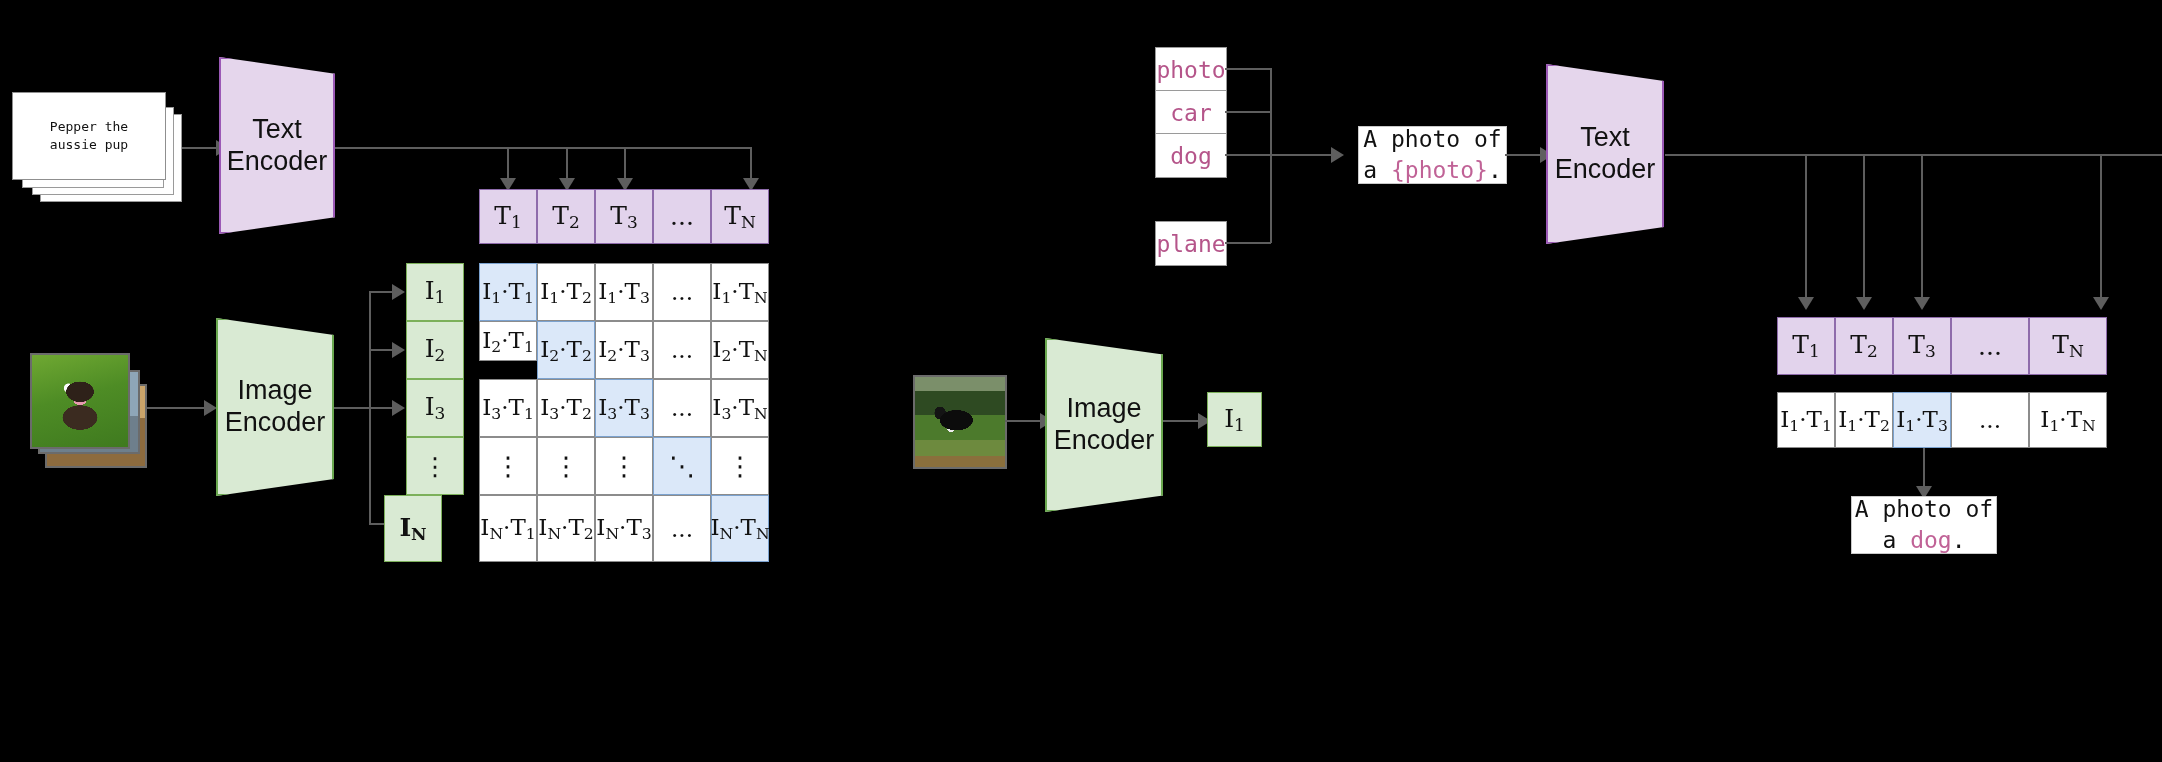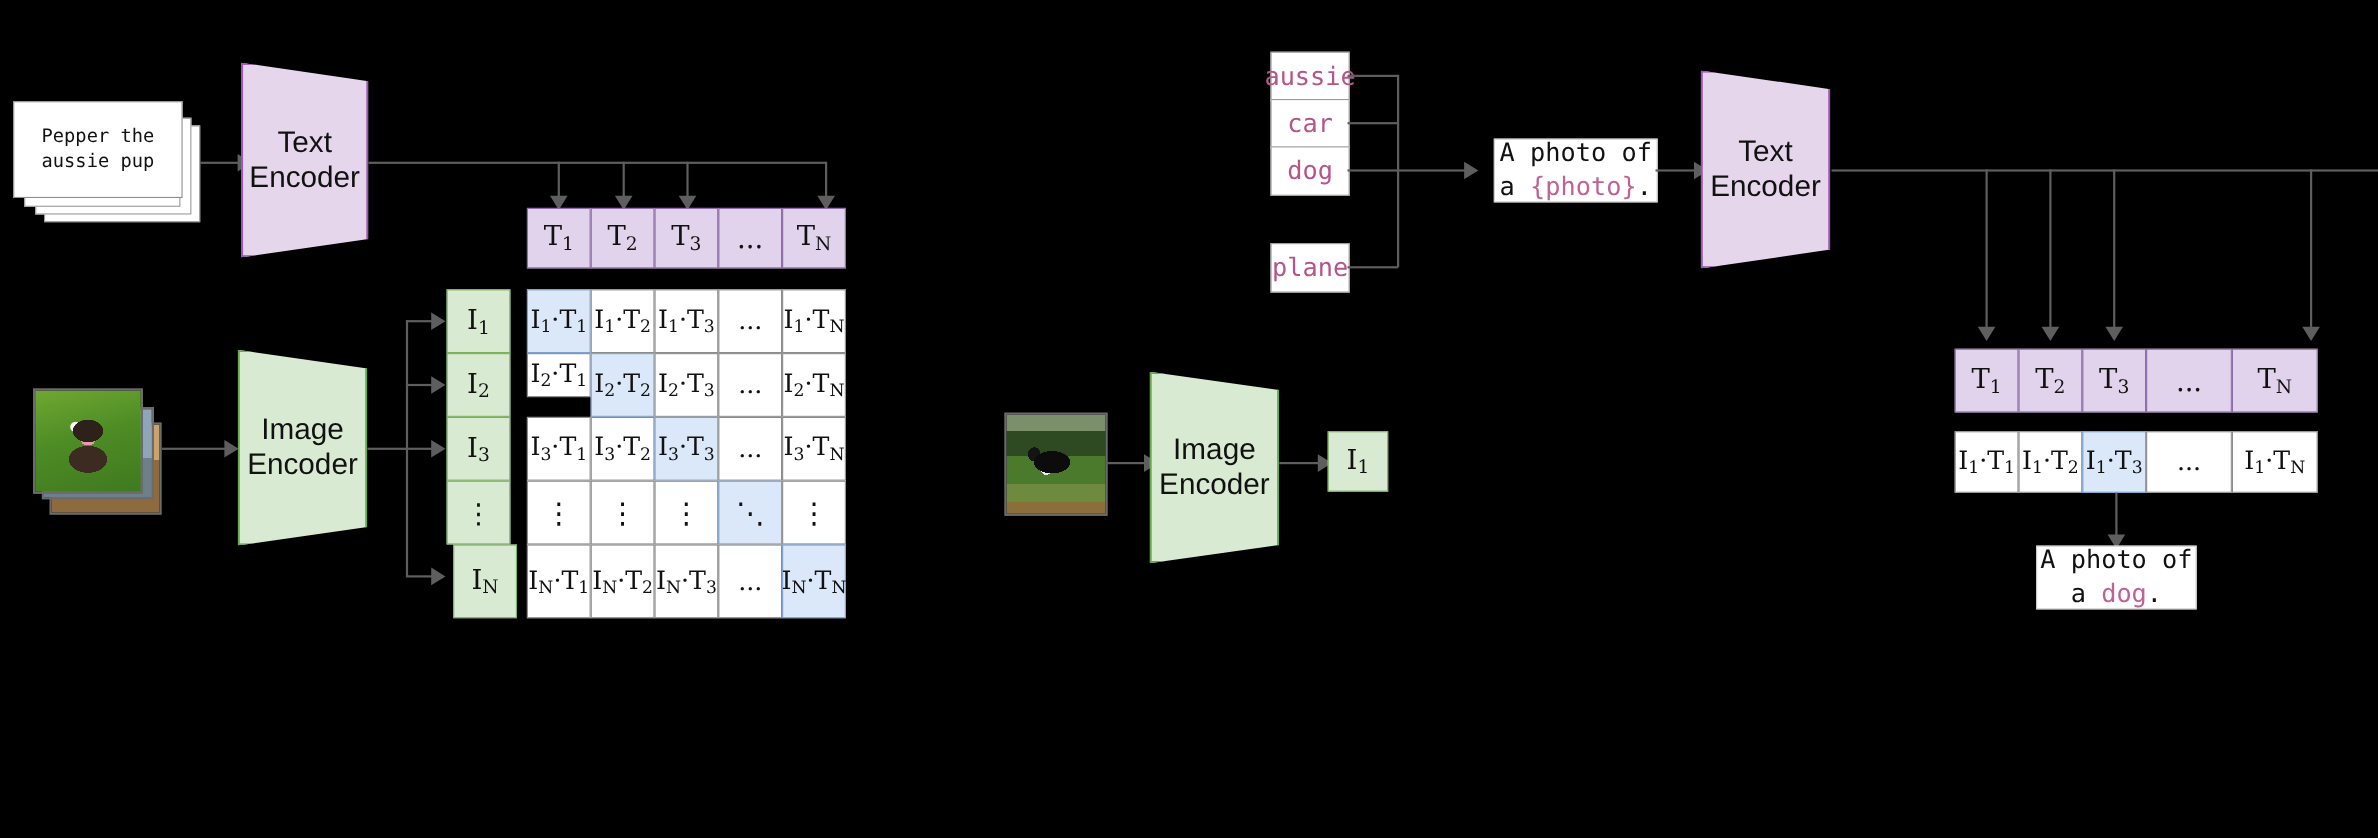--- a/index.html
+++ b/index.html
@@ -80,21 +80,21 @@
 </head>
 <body>
 
 <div id="stage">
 
   <div class="cardstack" style="left:12px;top:92px;width:170px;height:110px;">
     <div class="sheet" style="left:28px;top:22px;width:140px;height:86px;"></div>
     <div class="sheet" style="left:20px;top:15px;width:140px;height:86px;"></div>
     <div class="sheet" style="left:10px;top:8px;width:140px;height:86px;"></div>
     <div class="front" style="left:0px;top:0px;width:152px;height:86px;">
-      <div class="mono" style="font-size:17px;line-height:1.35;text-align:center;white-space:pre;">Pepper the
+      <div class="mono" style="font-size:13px;line-height:1.35;text-align:center;white-space:pre;">Pepper the
 aussie pup</div>
     </div>
   </div>
 
   <div class="ln hln" style="left:182px;top:147px;width:37px;"></div>
   <div class="arrow-r" style="left:216px;top:140px;"></div>
 
   <div class="trap text" style="left:219px;top:57px;width:116px;height:177px;">
     <span style="white-space:pre;">Text
 Encoder</span>
@@ -154,21 +154,21 @@
     </div>
   <div class="icell" style="left:406px;top:321px;width:58px;height:58px;">
     <span>I<sub>2</sub></span>
     </div>
   <div class="icell" style="left:406px;top:379px;width:58px;height:58px;">
     <span>I<sub>3</sub></span>
     </div>
   <div class="icell" style="left:406px;top:437px;width:58px;height:58px;">
     <span>⋮</span>
     </div>
-  <div class="icell" style="left:412px;top:495px;width:58px;height:67px;">
+  <div class="icell" style="left:384px;top:495px;width:58px;height:67px;font-weight:bold;">
     <span>I<sub>N</sub></span>
     </div>
 
   <div id="matrix-left">
       <div class="mcell hl" style="left: 479px; top: 263px; width: 58px; height: 58px;">
         <span>I<sub>1</sub>·T<sub>1</sub></span>
       </div>
       <div class="mcell" style="left: 537px; top: 263px; width: 58px; height: 58px;">
         <span>I<sub>1</sub>·T<sub>2</sub></span>
       </div>
@@ -237,21 +237,21 @@
       </div>
       <div class="mcell" style="left: 653px; top: 495px; width: 58px; height: 67px;">
         <span>...</span>
       </div>
       <div class="mcell hl" style="left: 711px; top: 495px; width: 58px; height: 67px;">
         <span>I<sub>N</sub>·T<sub>N</sub></span>
       </div>
     </div>
 
   <div class="wordbox" style="left:1155px;top:47px;width:70px;height:43px;">
-    <span>aussie</span>
+    <span>photo</span>
     </div>
   <div class="wordbox" style="left:1155px;top:90px;width:70px;height:43px;">
     <span>car</span>
     </div>
   <div class="wordbox" style="left:1155px;top:133px;width:70px;height:43px;">
     <span>dog</span>
     </div>
   <div class="wordbox" style="left:1155px;top:221px;width:70px;height:43px;">
     <span>plane</span>
     </div>

